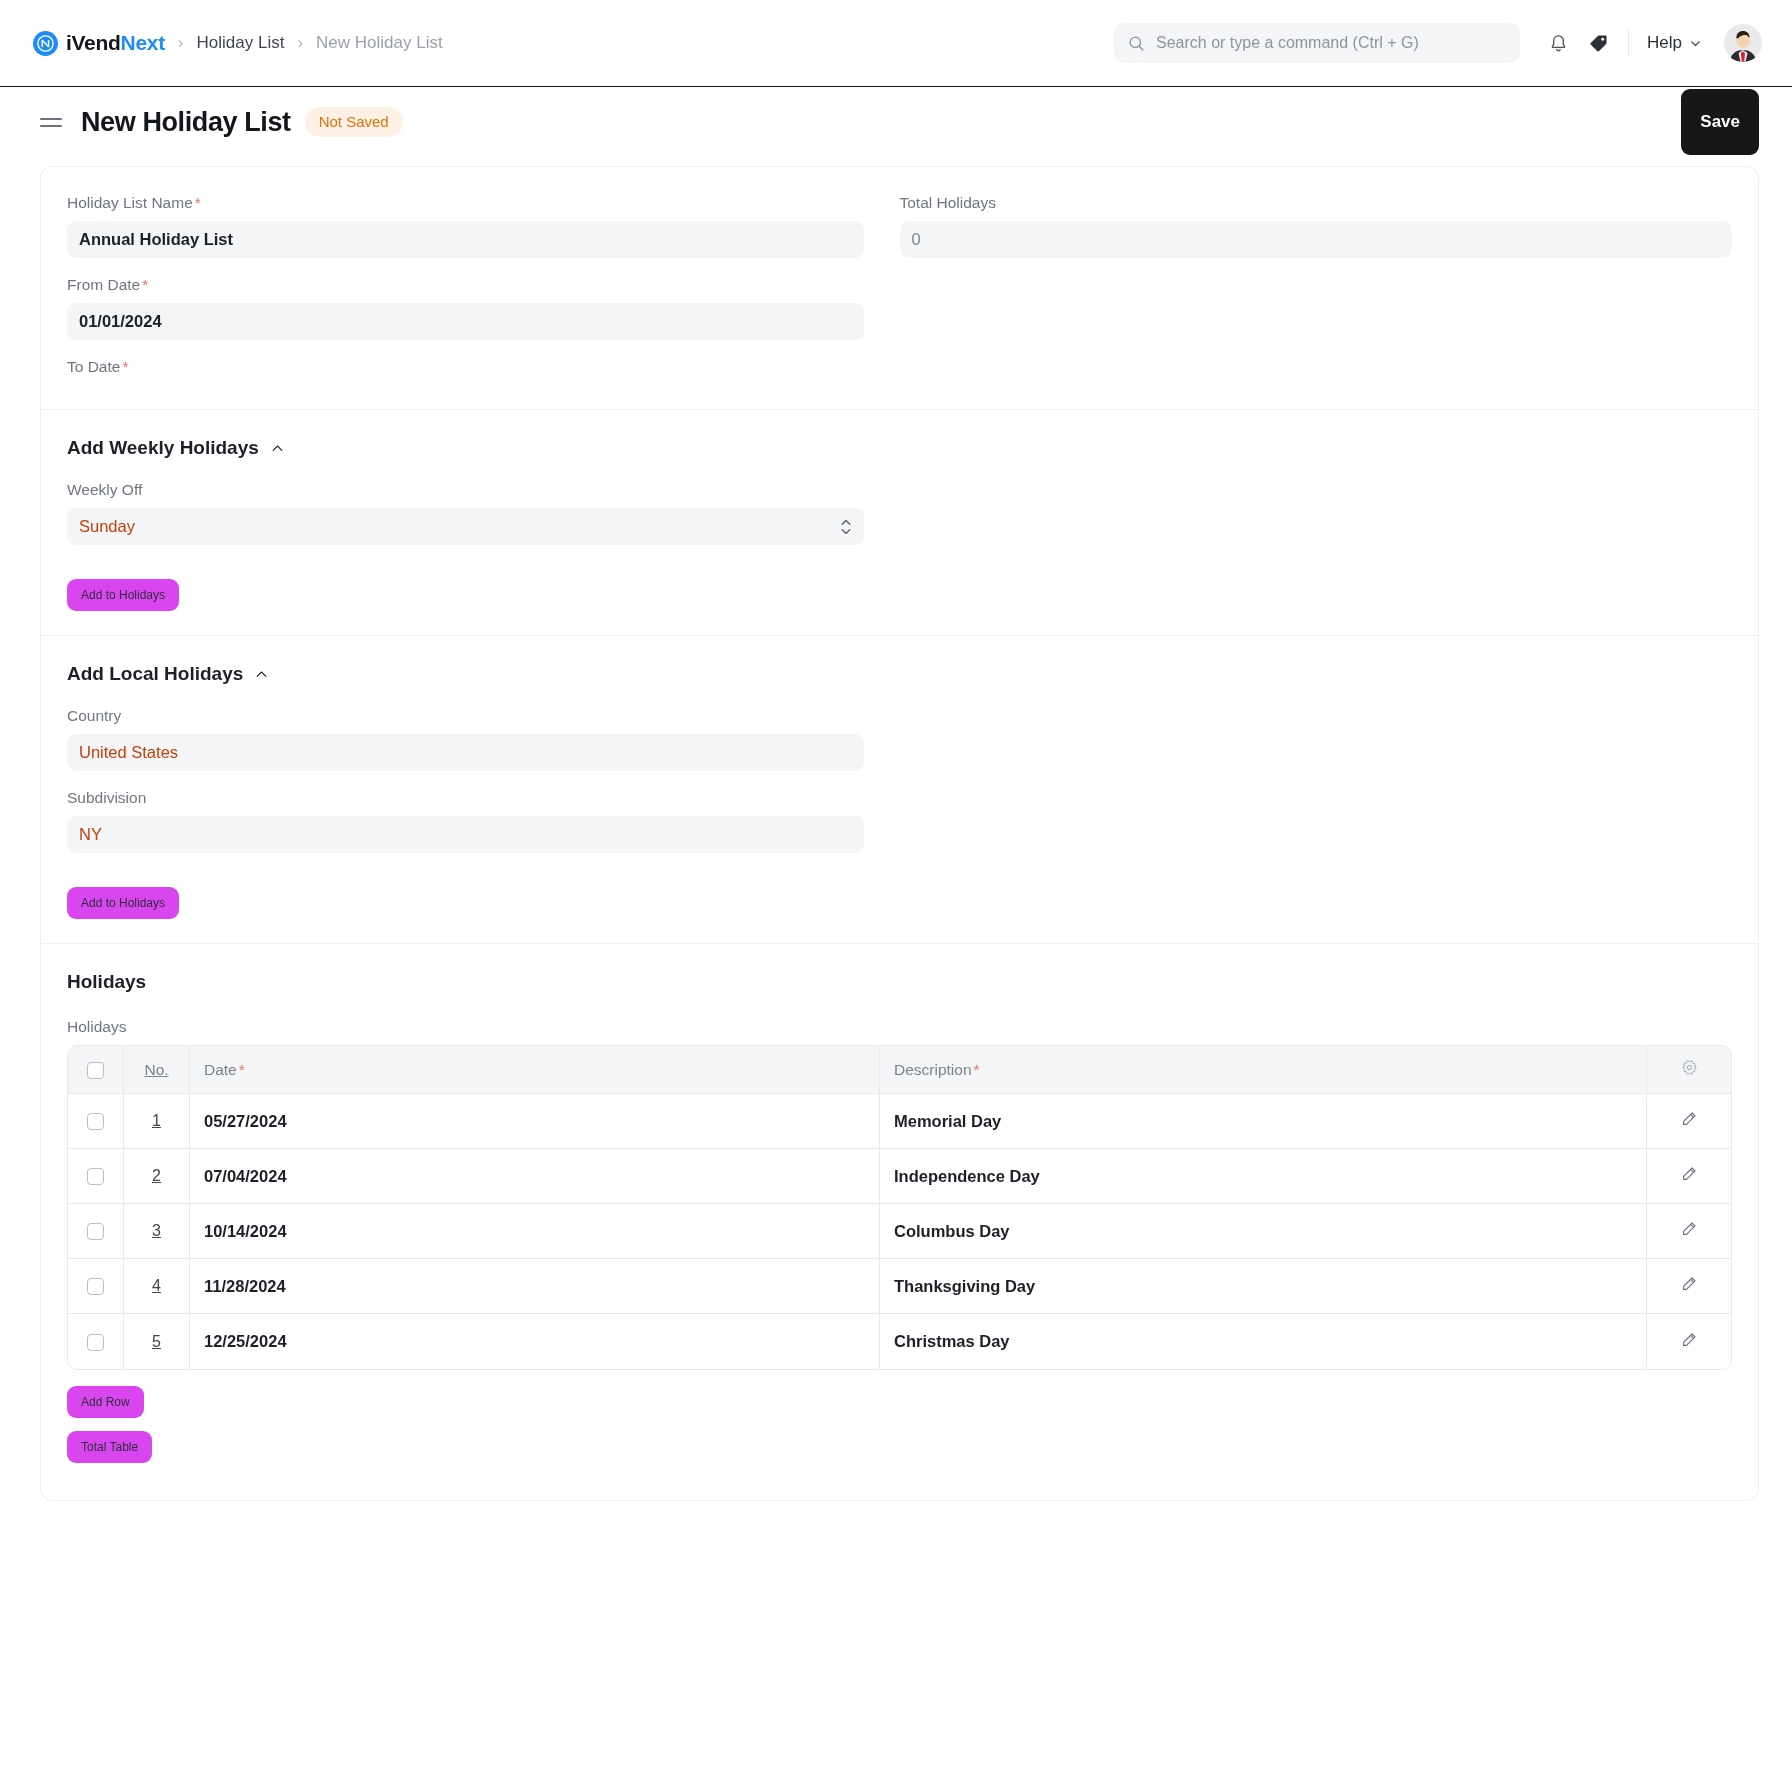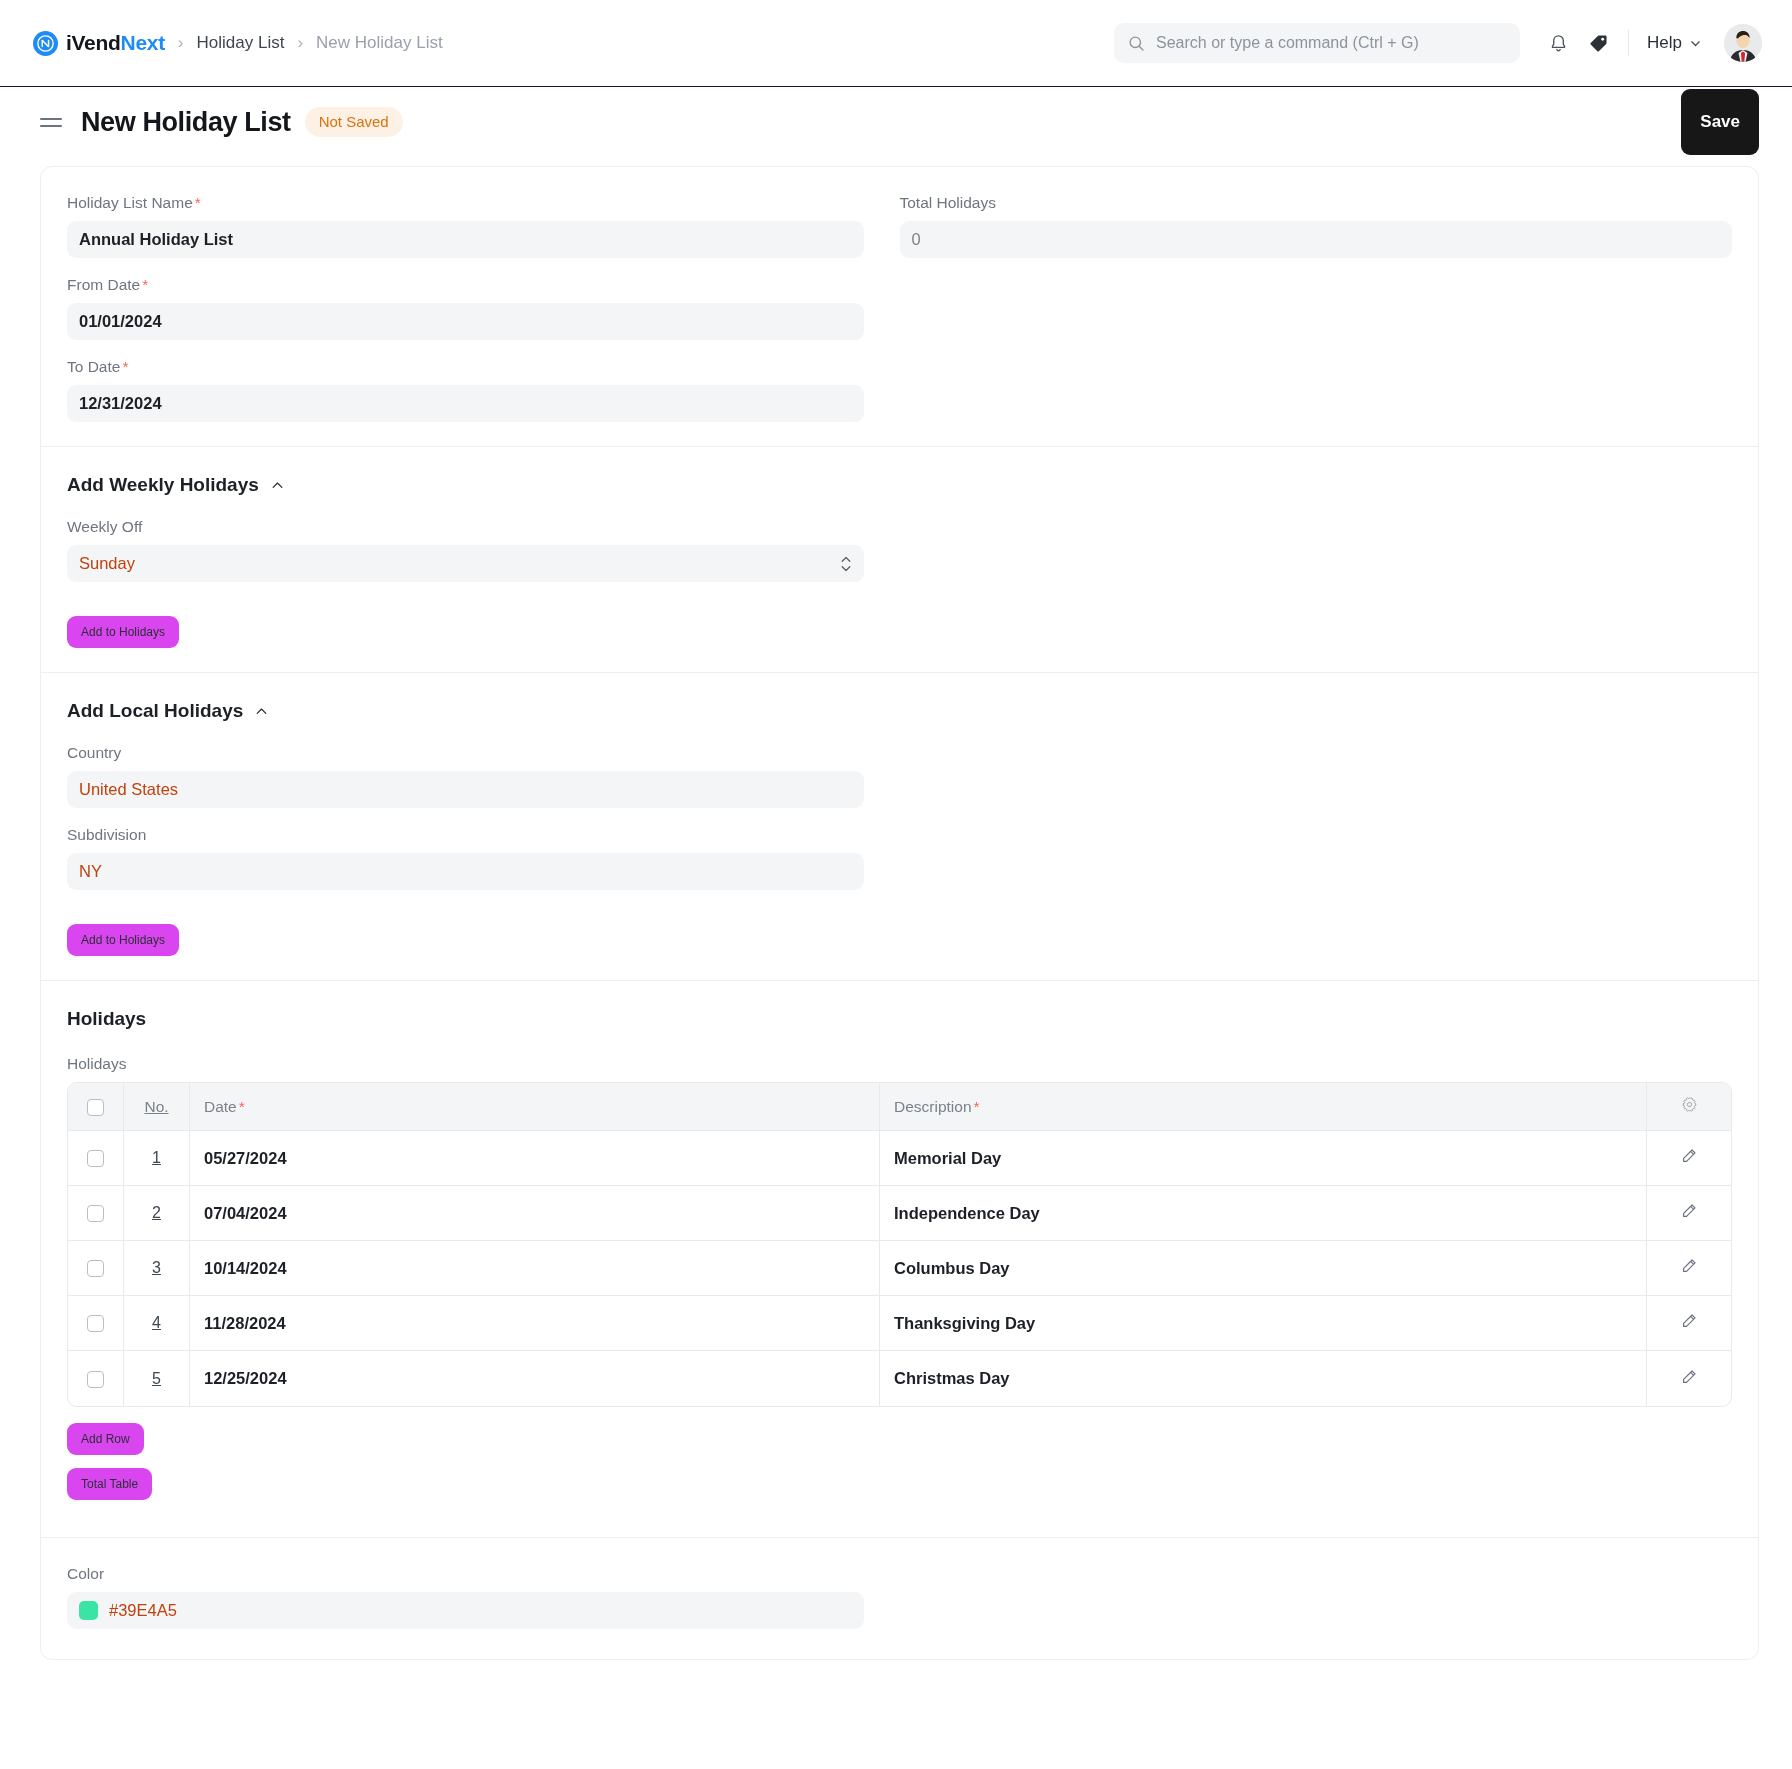--- a/index.html
+++ b/index.html
@@ -275,21 +275,20 @@
           <div class="control">Annual Holiday List</div>
         </div>
 
         <div class="field">
           <label class="flabel"><span>From Date</span><span class="req">*</span></label>
           <div class="control">01/01/2024</div>
         </div>
 
         <div class="field">
           <label class="flabel"><span>To Date</span><span class="req">*</span></label>
-          <div class="control">12/31/2024</div>
         </div>
 
       </div>
       <div class="col" style="padding-right:0">
         <div class="field">
           <label class="flabel">Total Holidays</label>
           <div class="control placeholderish">0</div>
         </div>
       </div>
     </div>
@@ -429,28 +428,14 @@
           </tr>
         </tbody>
     </table>
 
     <div class="tbl-btns">
       <button class="ghost-btn">Add Row</button>
       <button class="ghost-btn">Total Table</button>
     </div>
   </div>
 
-  <div class="section tight">
-    <div class="grid2">
-      <div class="col">
-        <div class="field">
-          <label class="flabel">Color</label>
-          <div class="control normalweight">
-            <span class="swatch" id="color-swatch" style="background: rgb(57, 228, 165);"></span>
-            <span>#39E4A5</span>
-          </div>
-        </div>
-      </div>
-      <div class="col"></div>
-    </div>
-  </div>
 
 </div>
 
 </body></html>

